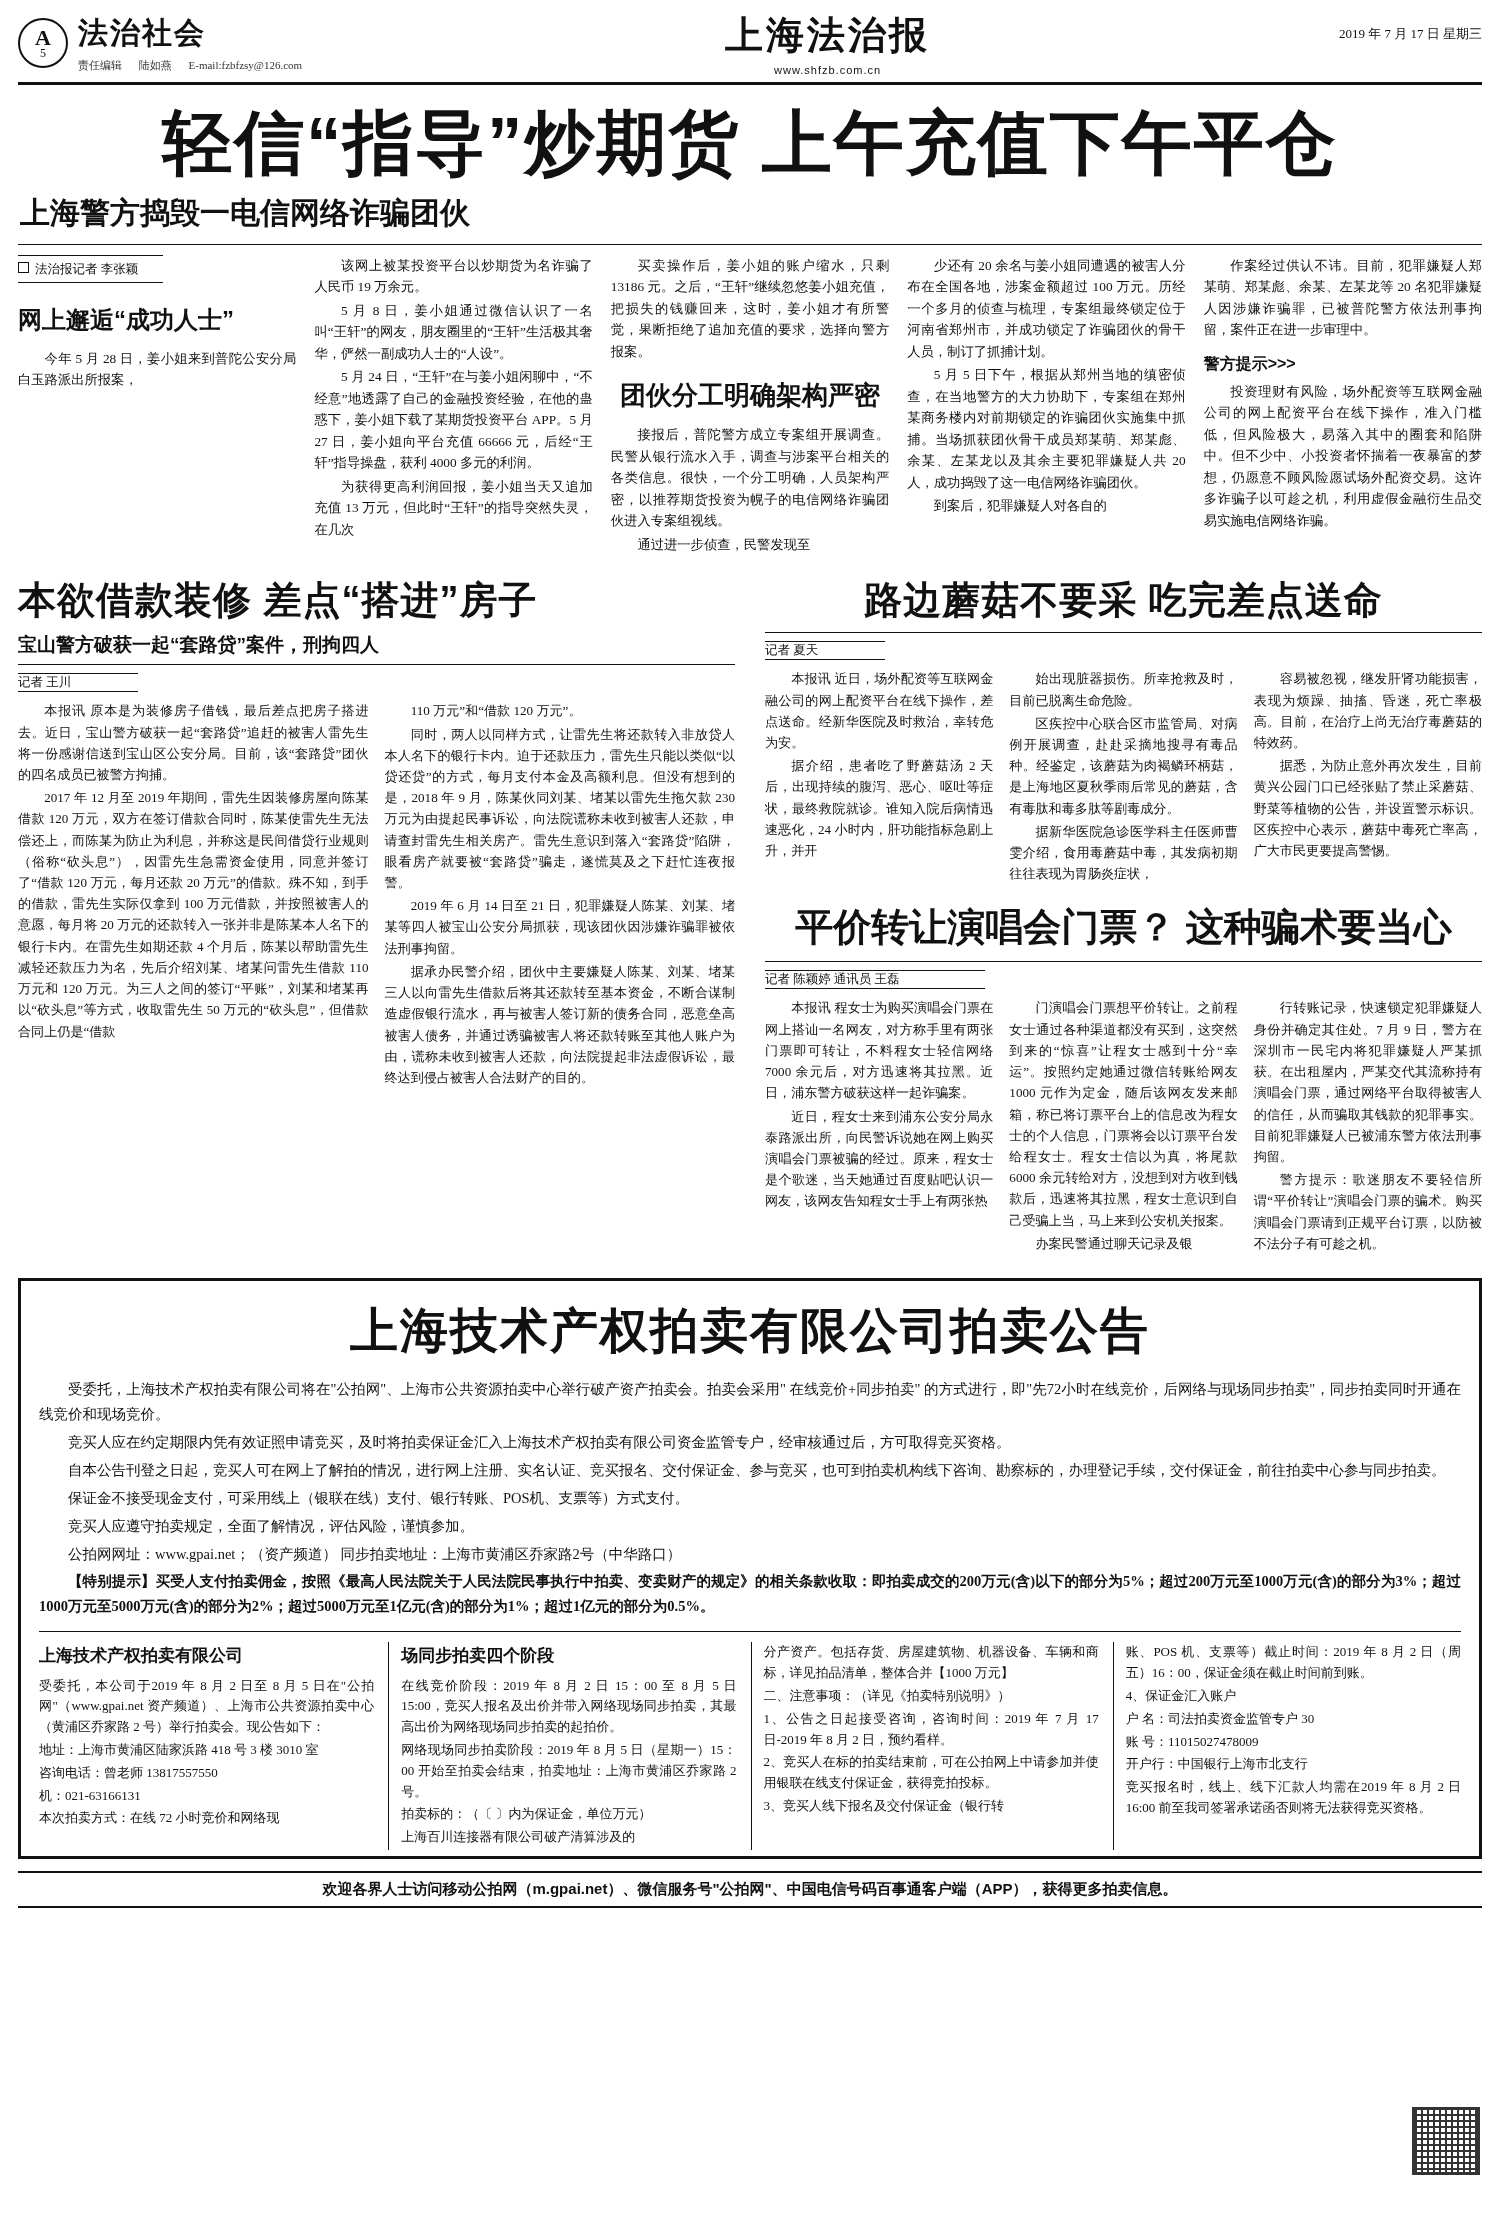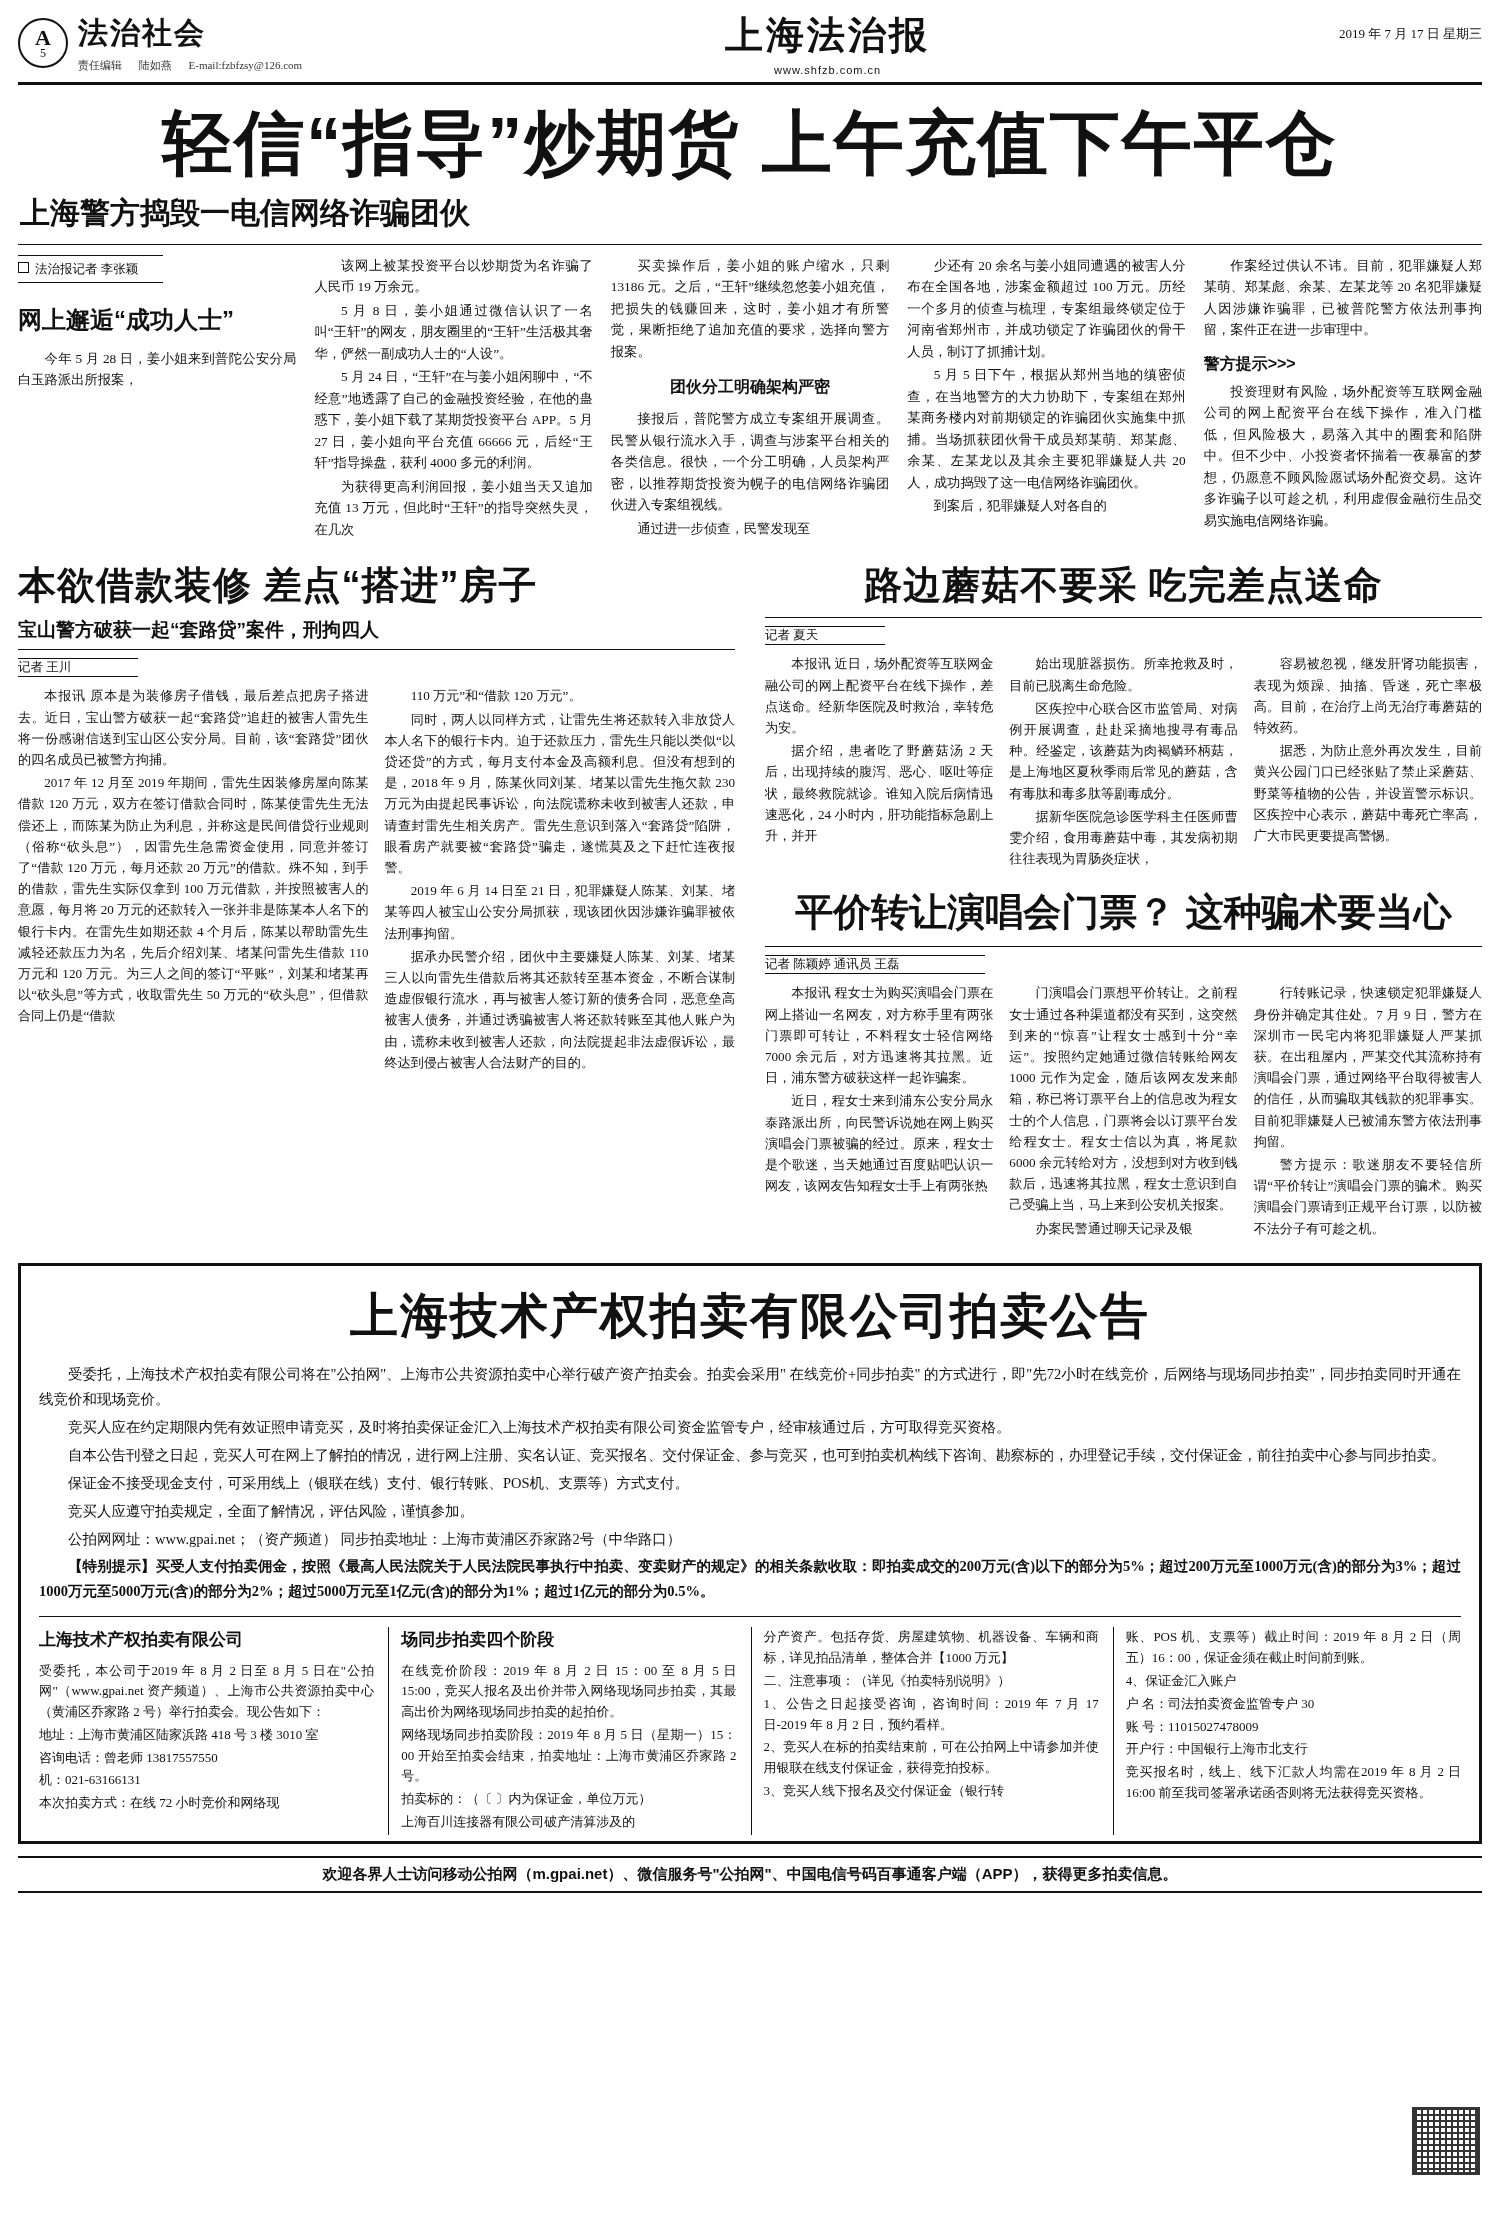--- a/index.html
+++ b/index.html
@@ -114,21 +114,21 @@
     border-top: 1px solid #111;
     border-bottom: 1px solid #111;
     padding: 3px 0;
     margin-bottom: 8px;
     display: inline-block;
     min-width: 145px;
   }
   .byline .box { display: inline-block; width: 9px; height: 9px; border: 1px solid #111; margin-right: 6px; }
   .sub-head-inline {
     text-align: center;
-    font-size: 16px;
+    font-size: 26px;
     font-weight: bold;
     margin: 12px 0 8px 0;
     font-family: "Liberation Sans", sans-serif;
   }
   .sub-head-left {
     font-size: 24px;
     font-weight: bold;
     margin: 10px 0 8px 0;
     font-family: "Liberation Sans", sans-serif;
   }
@@ -212,21 +212,21 @@
     flex: 1 1 0;
     font-size: 13px;
     line-height: 1.6;
     text-align: justify;
   }
   .auction-cols .acol p { margin: 0 0 2px 0; }
   .acol h4 {
     font-size: 17px;
     margin: 0 0 6px 0;
     font-weight: bold;
-    font-family: Liberation Mono, monospace;
+    font-family: Liberation Sans, sans-serif;
   }
   .acol-sep { border-left: 1px solid #111; }
 
   
   .footer {
     margin-top: 12px;
     border-top: 2px solid #111;
     border-bottom: 2px solid #111;
     text-align: center;
     font-size: 15px;

